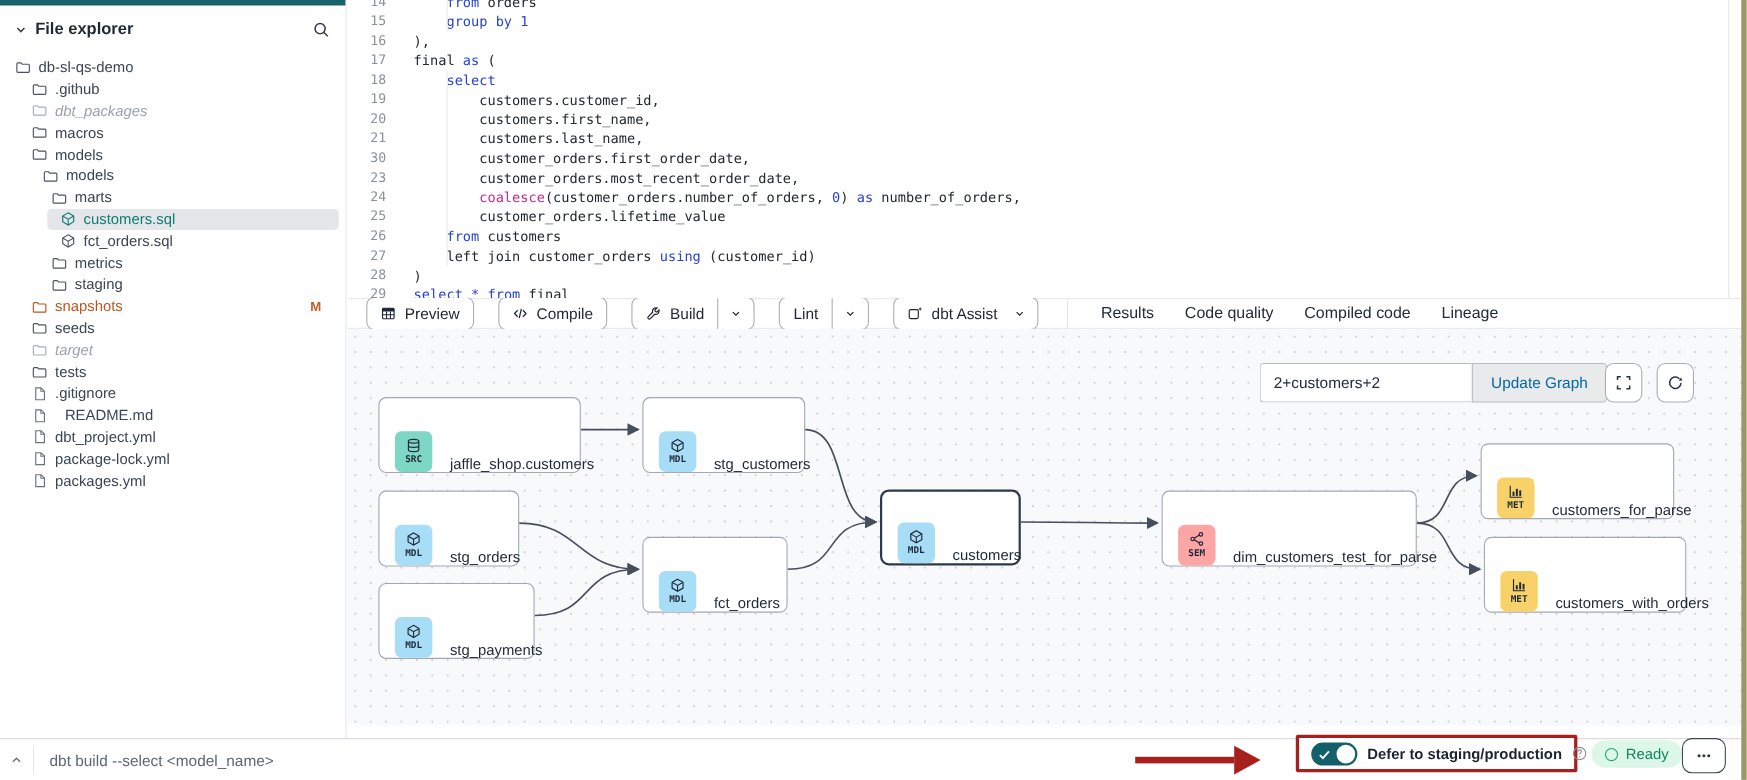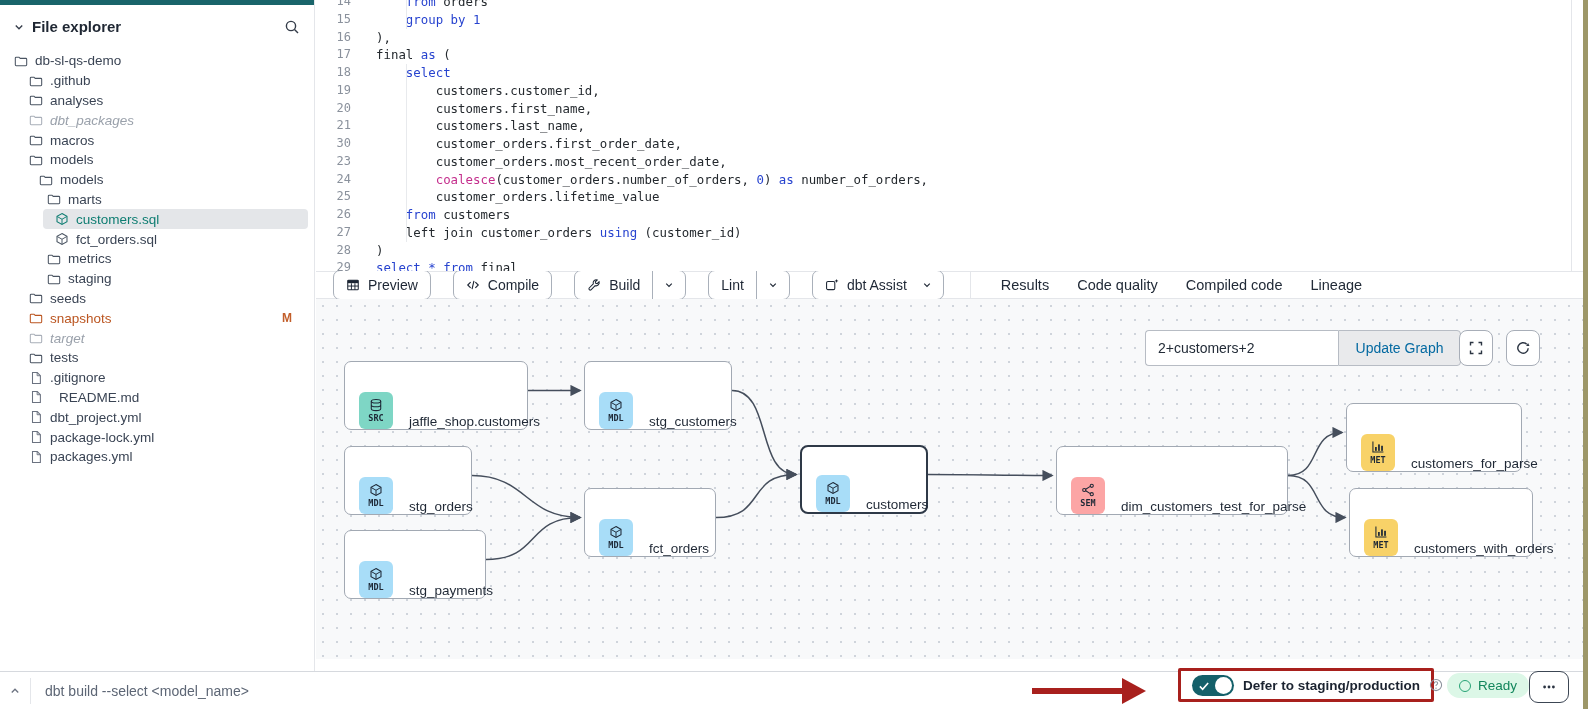--- a/index.html
+++ b/index.html
@@ -228,28 +228,20 @@
           </div>
         </div>
         <div class="tree-row">
           <div class="row-inner" style="margin-left: 17px;">
             <svg class="ic ic-14" style="color: rgb(74, 84, 98);">
               <use href="#i-folder"></use>
             </svg>
             <span>.github</span>
           </div>
         </div>
-        <div class="tree-row">
-          <div class="row-inner" style="margin-left: 17px;">
-            <svg class="ic ic-14" style="color: rgb(74, 84, 98);">
-              <use href="#i-folder"></use>
-            </svg>
-            <span>analyses</span>
-          </div>
-        </div>
         <div class="tree-row muted">
           <div class="row-inner" style="margin-left: 17px;">
             <svg class="ic ic-14" style="color: rgb(168, 174, 184);">
               <use href="#i-folder"></use>
             </svg>
             <span>dbt_packages</span>
           </div>
         </div>
         <div class="tree-row">
           <div class="row-inner" style="margin-left: 17px;">
@@ -308,35 +300,35 @@
           </div>
         </div>
         <div class="tree-row">
           <div class="row-inner" style="margin-left: 35px;">
             <svg class="ic ic-14" style="color: rgb(74, 84, 98);">
               <use href="#i-folder"></use>
             </svg>
             <span>staging</span>
           </div>
         </div>
-        <div class="tree-row">
-          <div class="row-inner" style="margin-left: 17px;">
-            <svg class="ic ic-14" style="color: rgb(74, 84, 98);">
-              <use href="#i-folder"></use>
-            </svg>
-            <span>seeds</span>
-          </div>
-        </div>
         <div class="tree-row modified">
           <div class="row-inner" style="margin-left: 17px;">
             <svg class="ic ic-14" style="color: rgb(187, 85, 32);">
               <use href="#i-folder"></use>
             </svg>
             <span>snapshots</span>
             <span class="m-badge">M</span>
+          </div>
+        </div>
+        <div class="tree-row">
+          <div class="row-inner" style="margin-left: 17px;">
+            <svg class="ic ic-14" style="color: rgb(74, 84, 98);">
+              <use href="#i-folder"></use>
+            </svg>
+            <span>seeds</span>
           </div>
         </div>
         <div class="tree-row muted">
           <div class="row-inner" style="margin-left: 17px;">
             <svg class="ic ic-14" style="color: rgb(168, 174, 184);">
               <use href="#i-folder"></use>
             </svg>
             <span>target</span>
           </div>
         </div>

